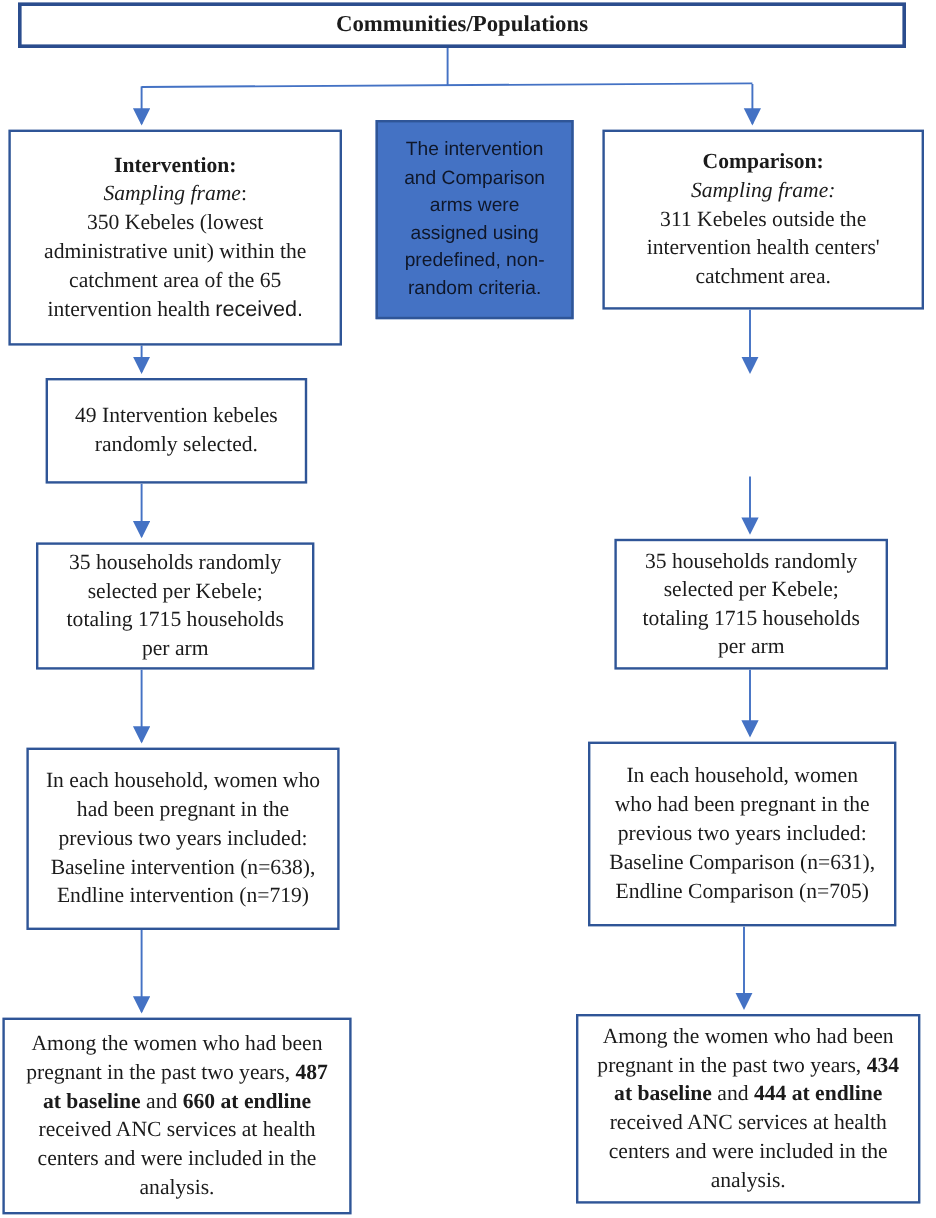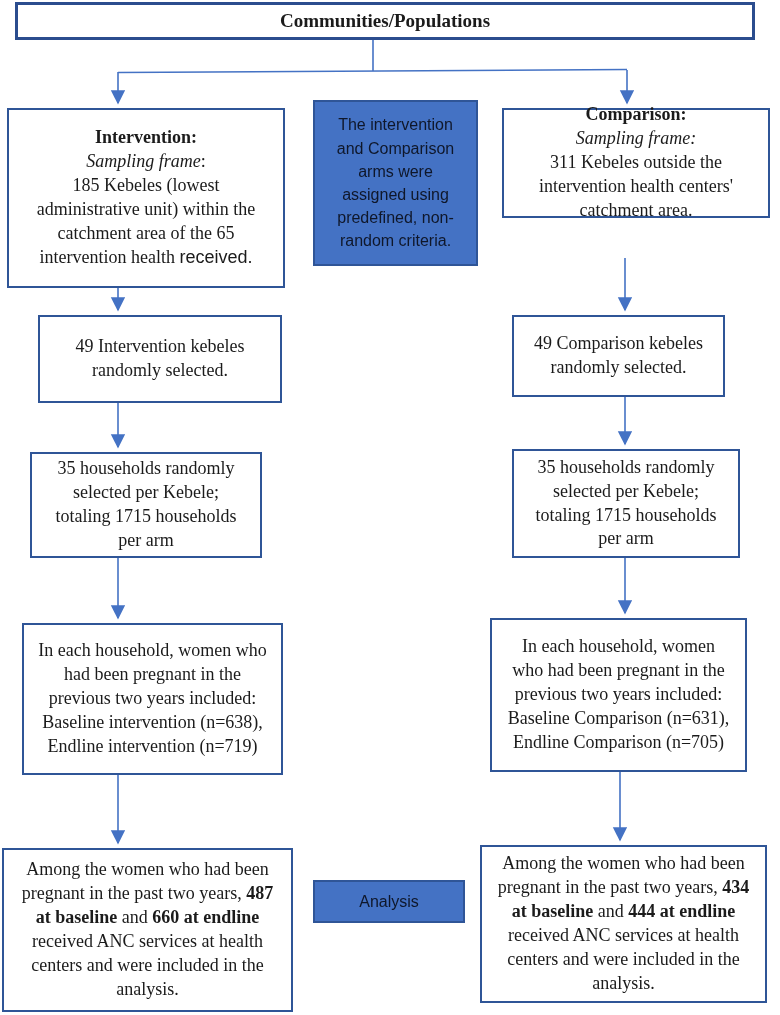--- a/index.html
+++ b/index.html
@@ -43,22 +43,22 @@
     color: #0f172a;
     font-family: "Liberation Sans", sans-serif;
     font-size: 16px;
     line-height: 1.45;
     padding: 2px 15px;
   }
   
   #top-box        { left: 15px;  top: 2px;   width: 740px; height: 38px; }
   #arm-left       { left: 7px;   top: 108px; width: 278px; height: 180px; align-items: center; }
   #note-box       { left: 313px; top: 100px; width: 165px; height: 166px; }
-  #arm-right      { left: 502px; top: 108px; width: 268px; height: 110px; justify-content: center; }
-  #keb-left       { left: 38px;  top: 315px; width: 244px; height: 88px; }
+  #arm-right      { left: 502px; top: 108px; width: 268px; height: 150px; justify-content: center; }
+  #keb-left       { left: 38px;  top: 315px; width: 218px; height: 88px; }
   #keb-right      { left: 512px; top: 315px; width: 213px; height: 82px; }
   #hh-left        { left: 30px;  top: 452px; width: 232px; height: 106px; }
   #hh-right       { left: 512px; top: 449px; width: 228px; height: 109px; }
   #women-left     { left: 22px;  top: 623px; width: 261px; height: 152px; padding: 2px 14px; }
   #women-right    { left: 490px; top: 618px; width: 257px; height: 154px; padding: 2px 14px; }
   #final-left     { left: 2px;   top: 848px; width: 291px; height: 164px; padding: 2px 10px; }
   #final-right    { left: 480px; top: 845px; width: 287px; height: 158px; padding: 2px 10px; }
   #analysis-box   { left: 313px; top: 880px; width: 152px; height: 43px; }
 </style>
 </head>
@@ -86,38 +86,35 @@
       <line x1="118" y1="775" x2="118" y2="843" marker-end="url(#arrow)"></line>
       <line x1="620" y1="772" x2="620" y2="840" marker-end="url(#arrow)"></line>
     </g>
   </svg>
 
   <div id="top-box" class="box title">
     <div>Communities/Populations</div>
   </div>
 
   <div id="arm-left" class="box">
-    <div><span style="font-weight: bold;">Intervention:</span><br><span style="font-style: italic;">Sampling frame</span><span>:</span><br><span>185 Kebeles (lowest administrative unit) within the catchment area of the 65 intervention health </span><span style="font-family: &quot;Liberation Sans&quot;, sans-serif;">received.</span></div>
+    <div><span style="font-weight: bold;">Intervention:</span><br><span style="font-style: italic;">Sampling frame</span><span>:</span><br><span>350 Kebeles (lowest administrative unit) within the catchment area of the 65 intervention health </span><span style="font-family: &quot;Liberation Sans&quot;, sans-serif;">received.</span></div>
   </div>
 
   <div id="note-box" class="box blue">
     <div>The intervention and Comparison arms were assigned using predefined, non-random criteria.</div>
   </div>
 
   <div id="arm-right" class="box">
     <div><span style="font-weight: bold;">Comparison:</span><br><span style="font-style: italic;">Sampling frame:</span><br><span>311 Kebeles outside the intervention health centers' catchment area.</span></div>
   </div>
 
   <div id="keb-left" class="box">
     <div>49 Intervention kebeles randomly selected.</div>
   </div>
 
-  <div id="keb-right" class="box">
-    <div>49 Comparison kebeles randomly selected.</div>
-  </div>
 
   <div id="hh-left" class="box">
     <div>35 households randomly selected per Kebele; totaling 1715 households per arm</div>
   </div>
 
   <div id="hh-right" class="box">
     <div>35 households randomly selected per Kebele; totaling 1715 households per arm</div>
   </div>
 
   <div id="women-left" class="box">
@@ -125,21 +122,18 @@
   </div>
 
   <div id="women-right" class="box">
     <div>In each household, women who had been pregnant in the previous two years included: Baseline Comparison (n=631), Endline Comparison (n=705)</div>
   </div>
 
   <div id="final-left" class="box">
     <div><span>Among the women who had been pregnant in the past two years, </span><span style="font-weight: bold;">487 at baseline</span><span> and </span><span style="font-weight: bold;">660 at endline</span><span> received ANC services at health centers and were included in the analysis.</span></div>
   </div>
 
-  <div id="analysis-box" class="box blue">
-    <div>Analysis</div>
-  </div>
 
   <div id="final-right" class="box">
     <div><span>Among the women who had been pregnant in the past two years, </span><span style="font-weight: bold;">434 at baseline</span><span> and </span><span style="font-weight: bold;">444 at endline</span><span> received ANC services at health centers and were included in the analysis.</span></div>
   </div>
 
 </div>
 
 </body></html>

